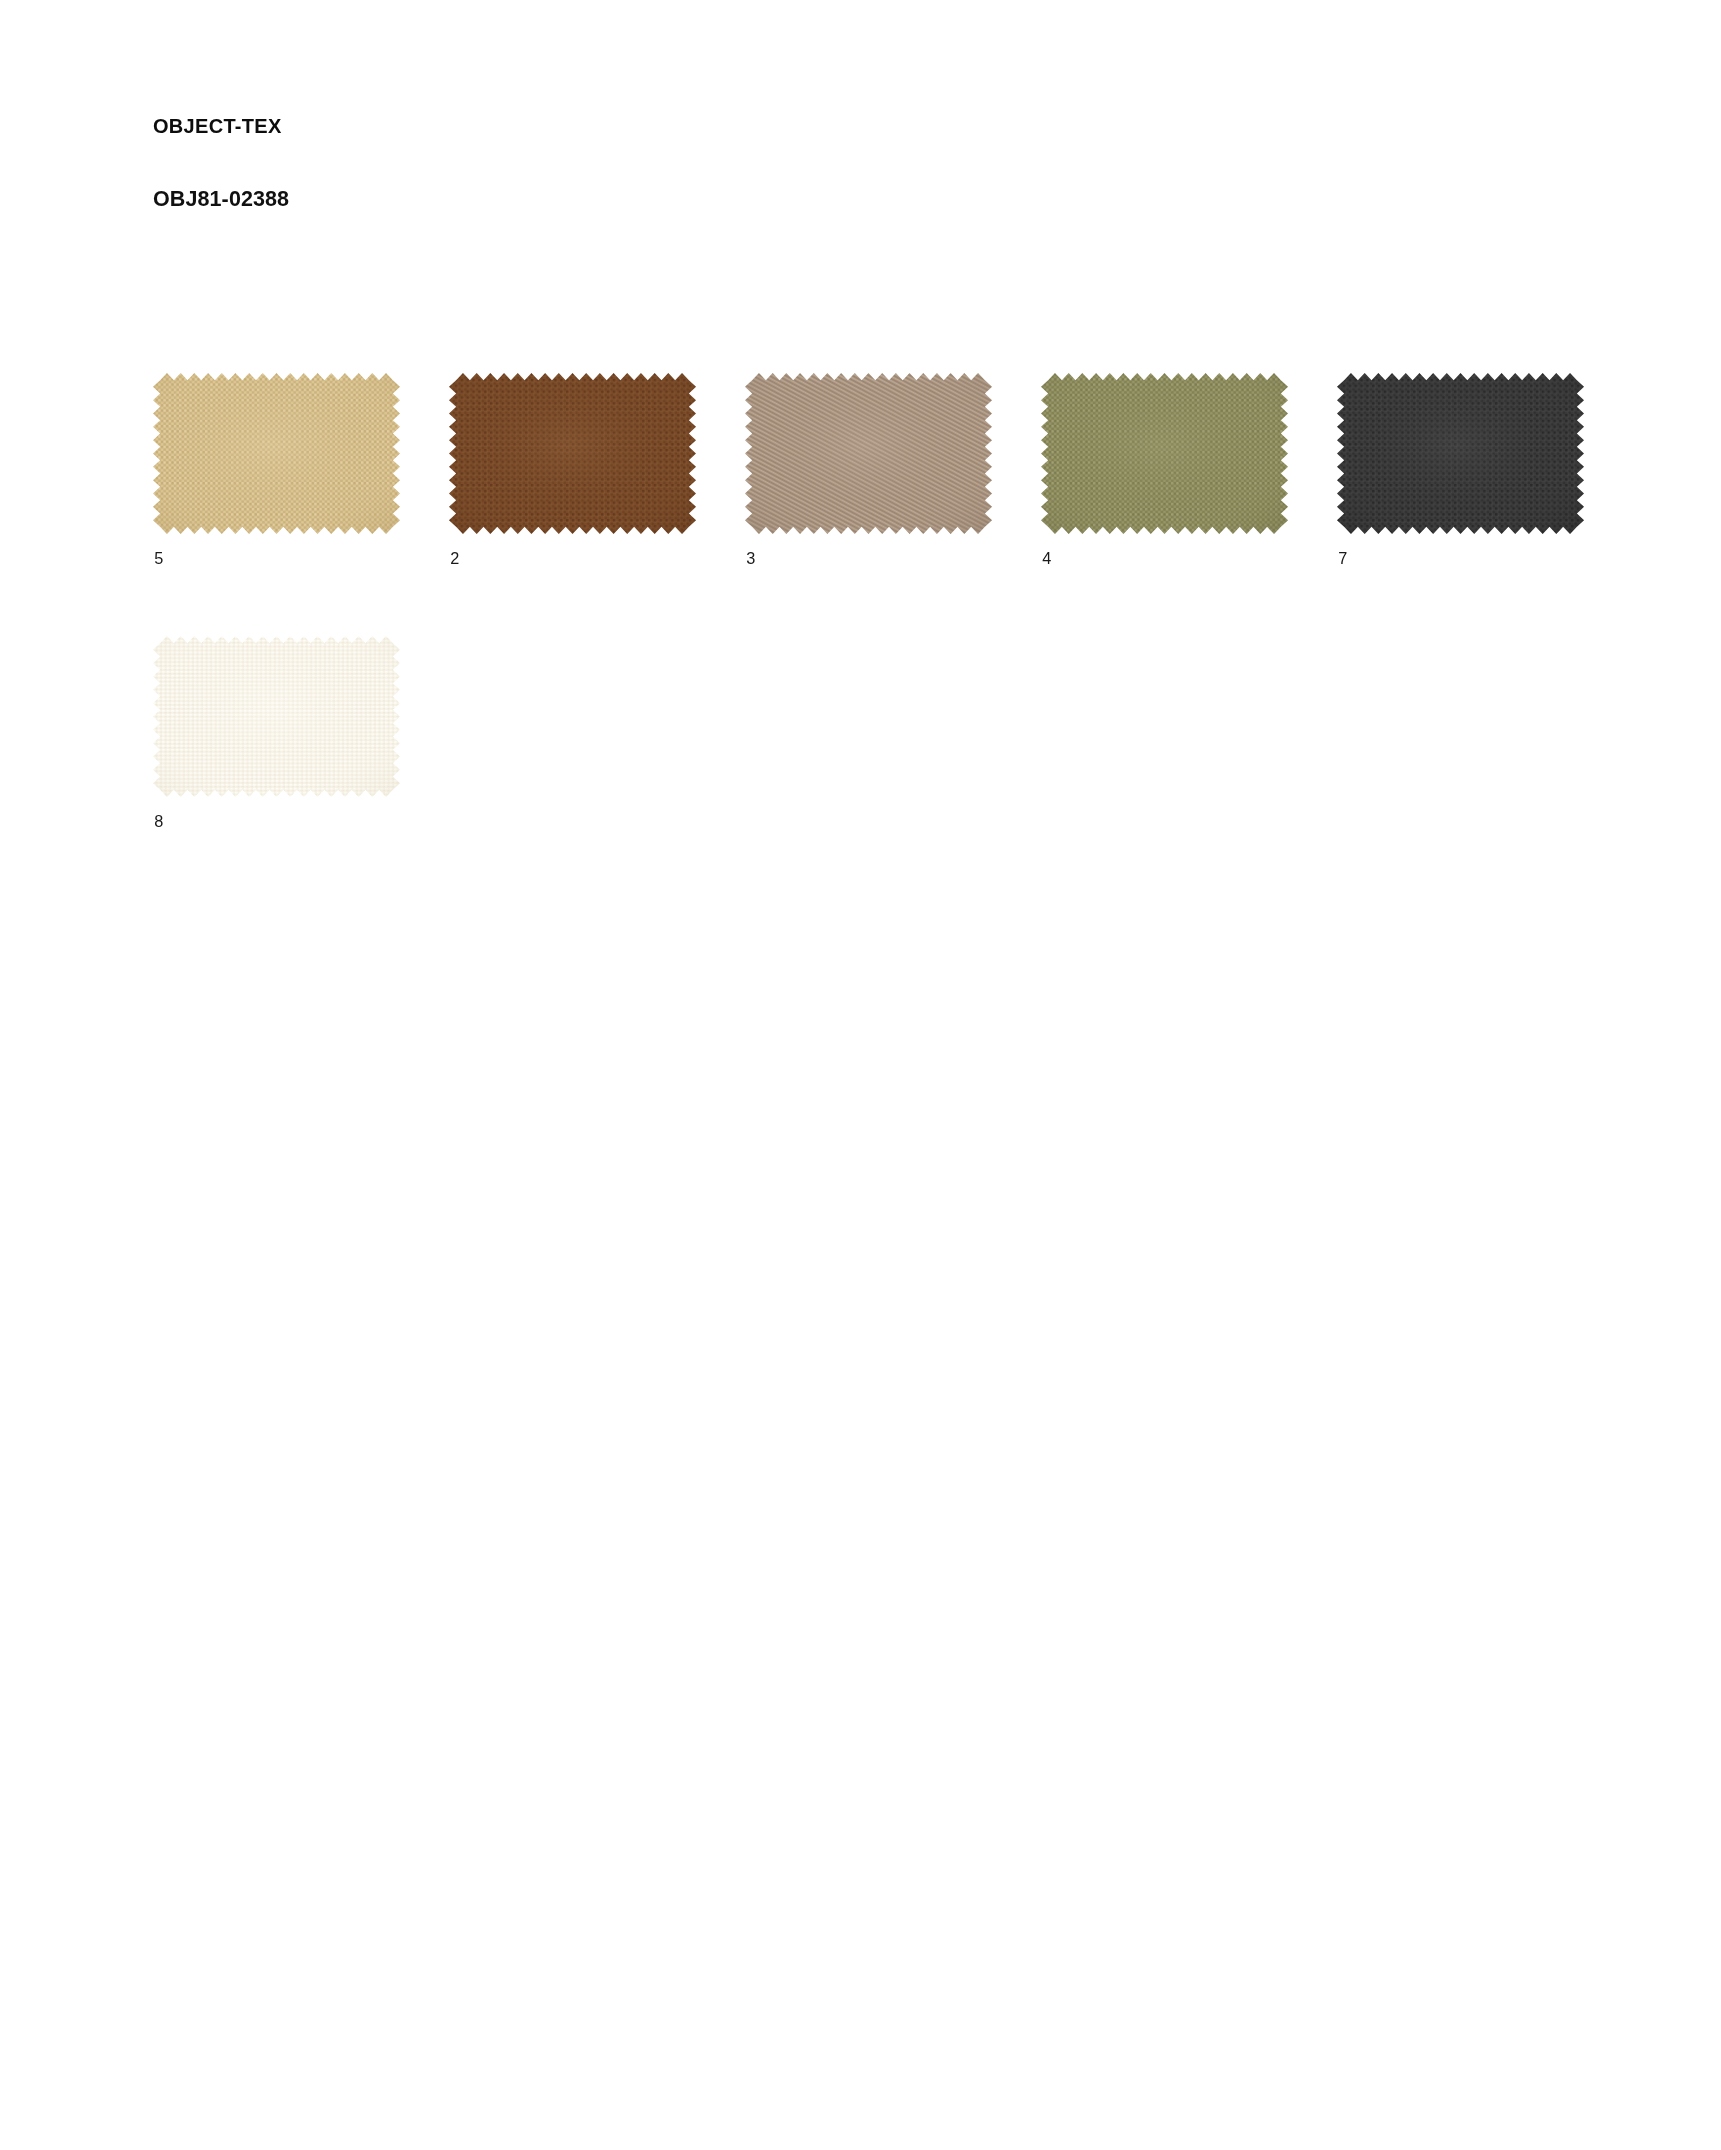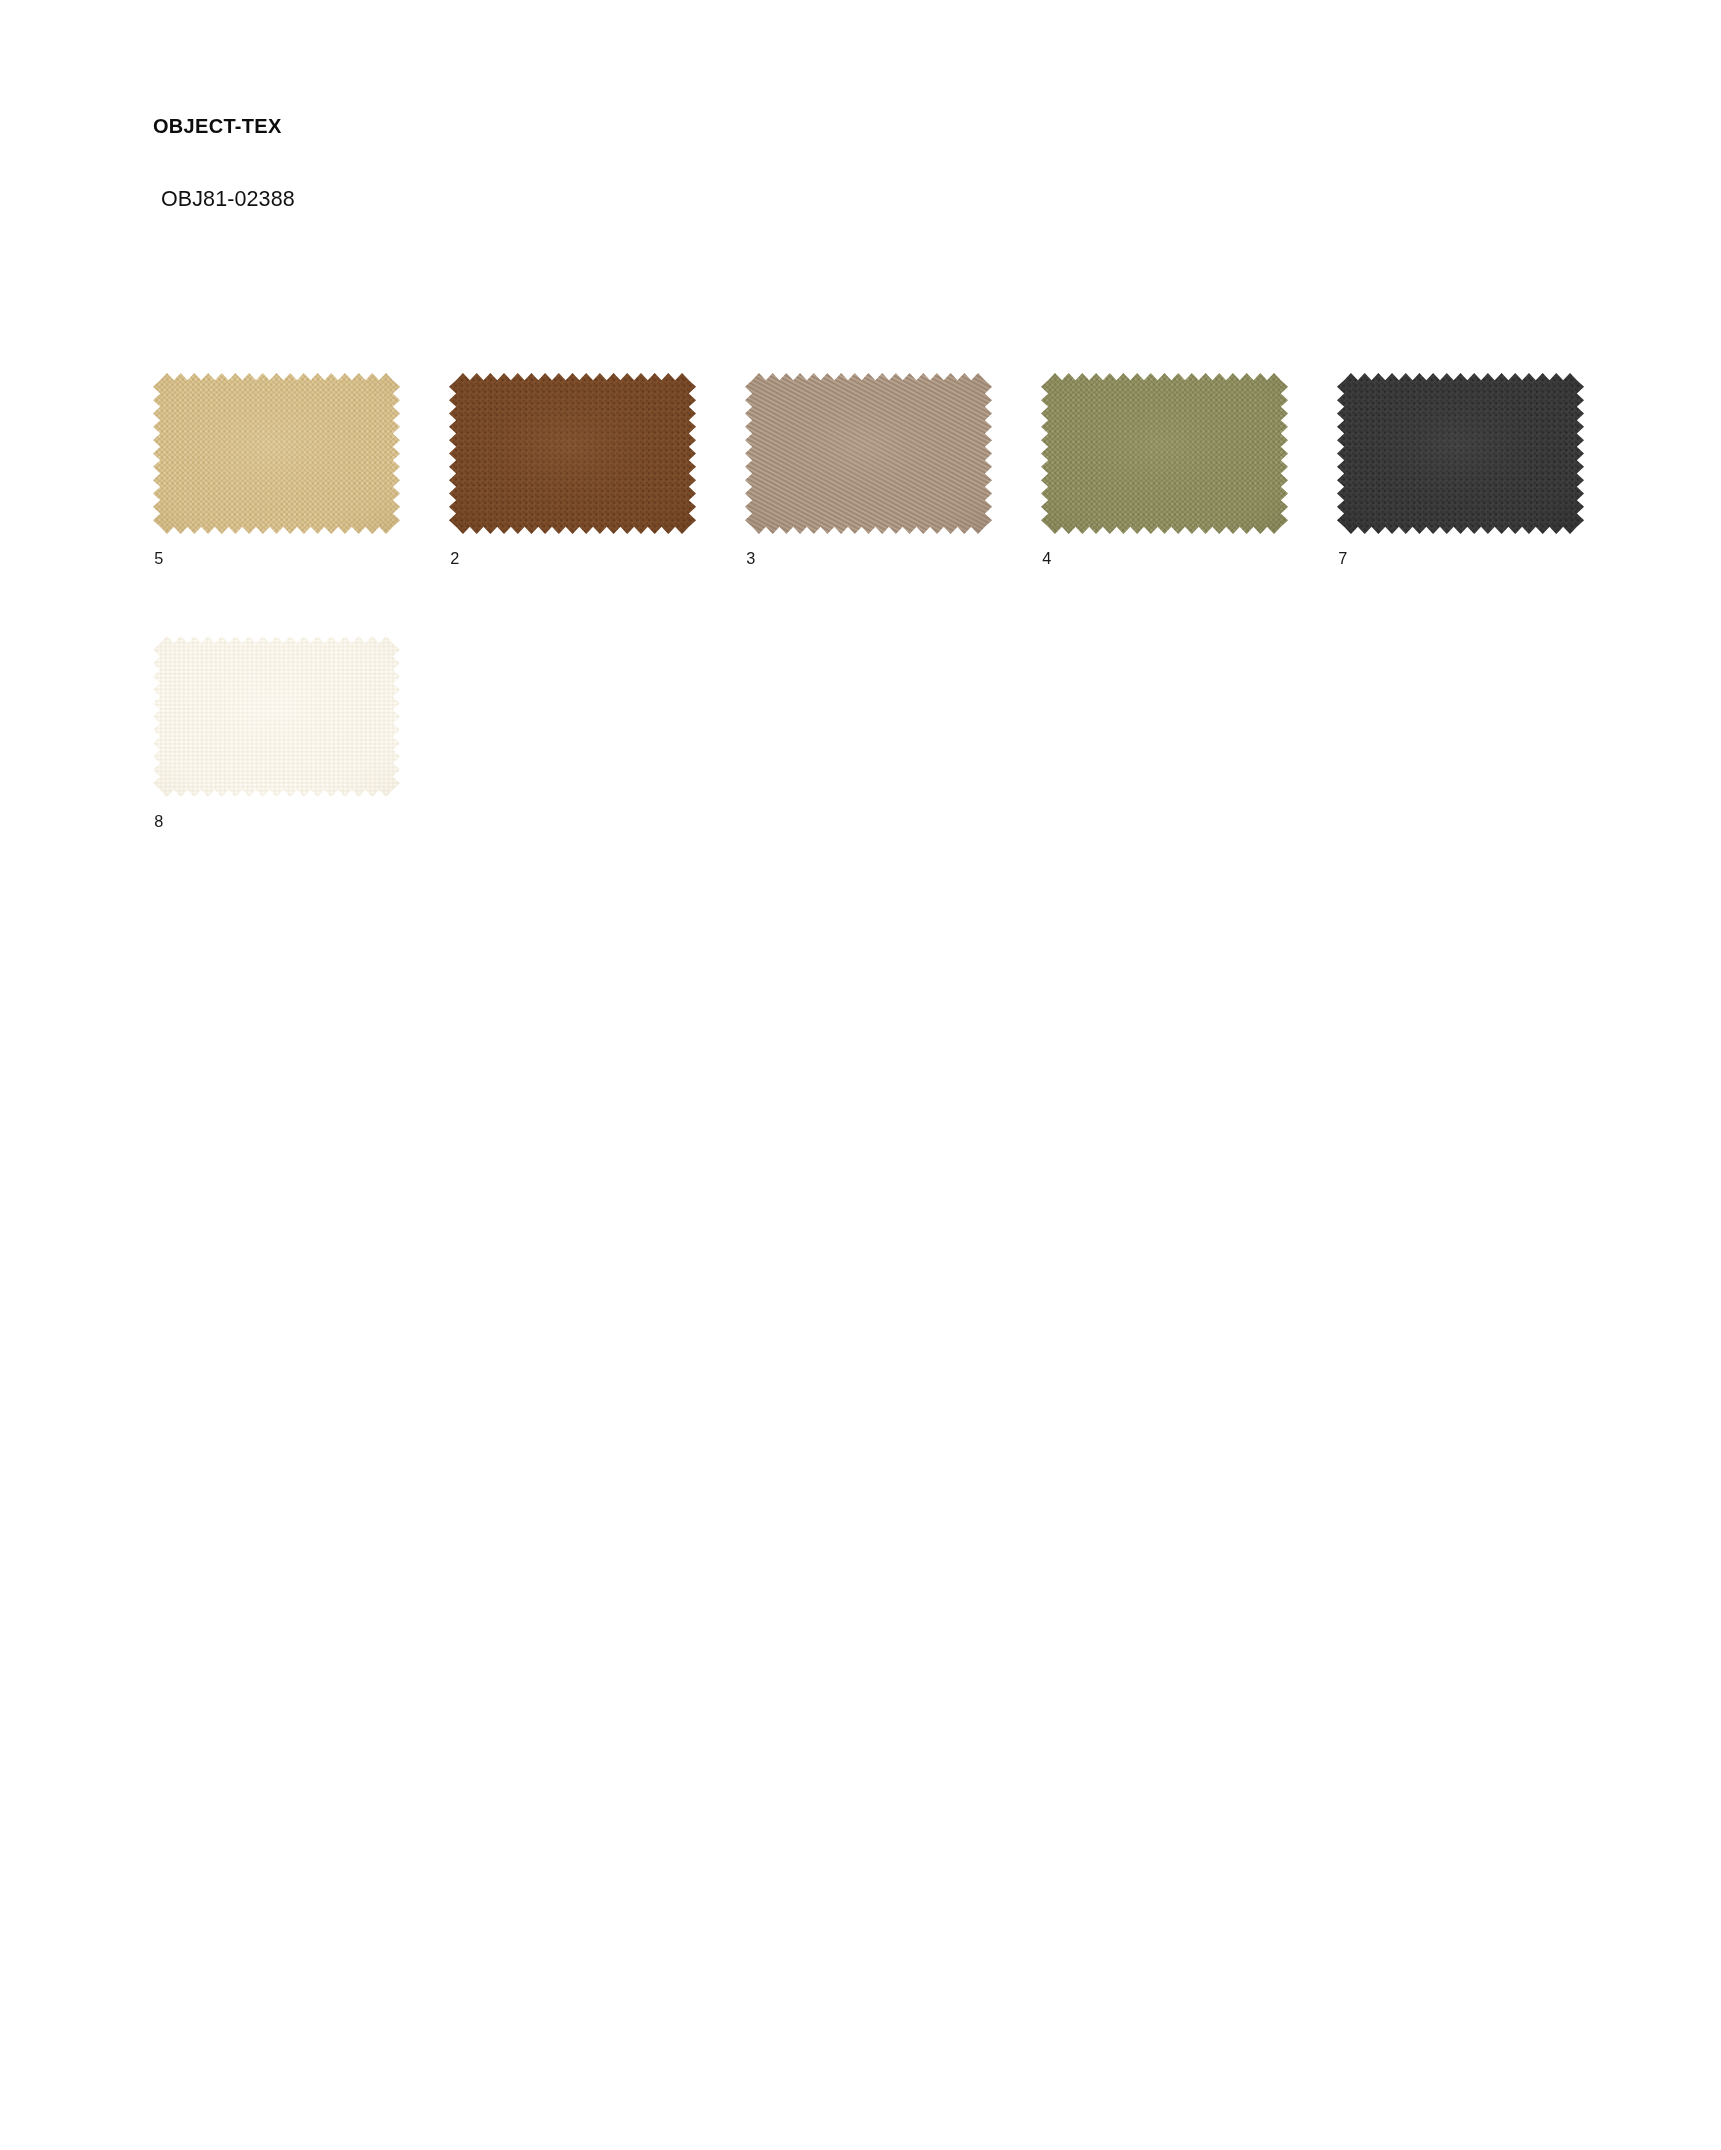--- a/index.html
+++ b/index.html
@@ -32,27 +32,27 @@
   .brand-title {
     font-size: 20px;
     font-weight: bold;
     letter-spacing: 0.3px;
     color: #0d0d0d;
     line-height: 1;
     margin: 0;
   }
   .doc-code {
     font-size: 21.5px;
-    font-weight: 400;
+    font-weight: 700;
     letter-spacing: 0.1px;
     color: #111111;
     line-height: 1;
     margin: 0;
     position: absolute;
-    left: 8px;
+    left: 0;
     top: 73px;
   }
 
   .swatch-grid {
     position: absolute;
     left: 153px;
     top: 373px;
     width: 1495px;
   }
   .swatch-row {

